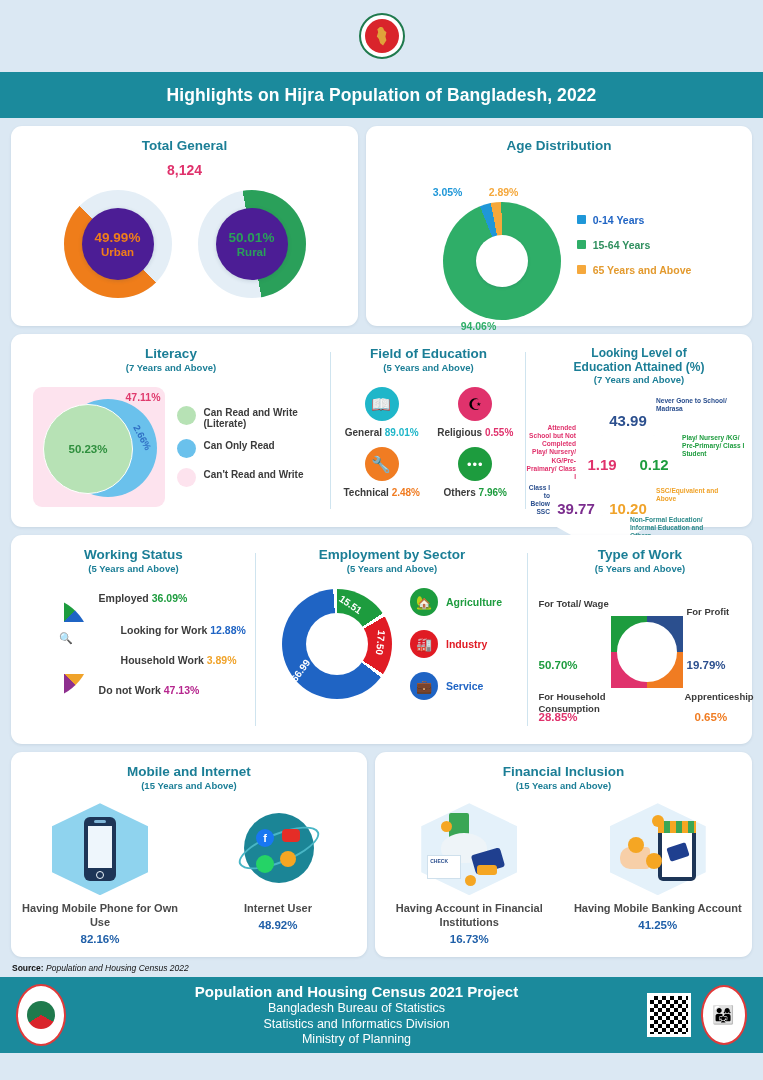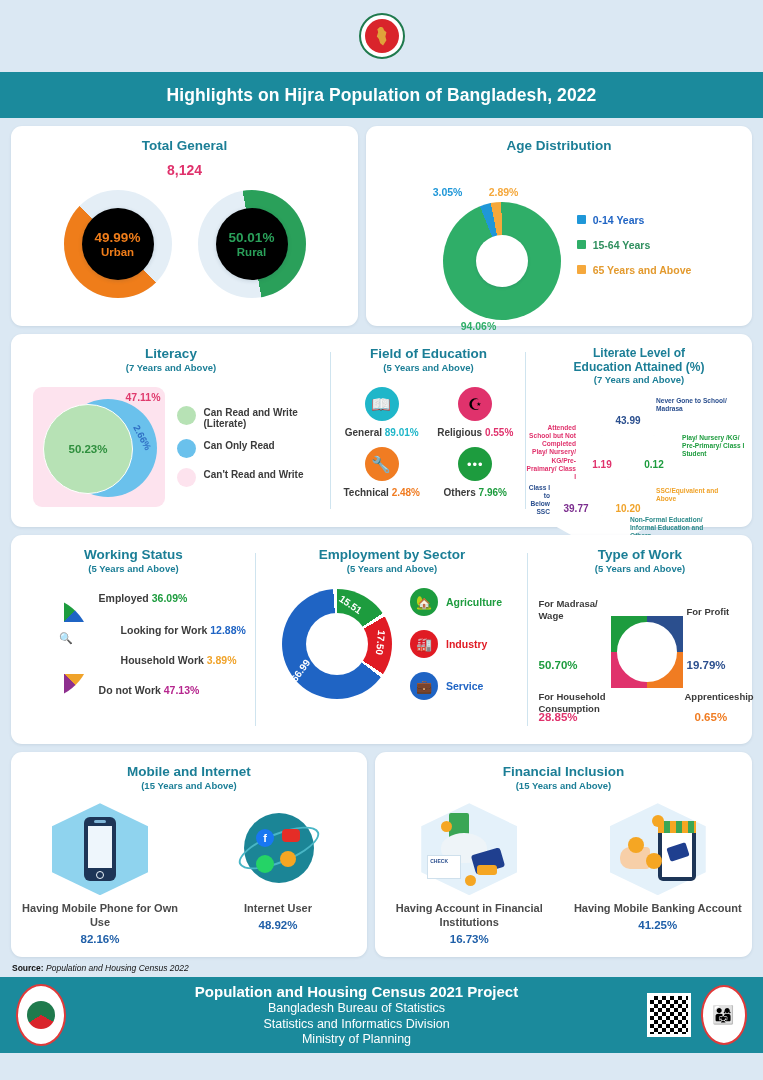--- a/index.html
+++ b/index.html
@@ -44,21 +44,21 @@
   .vdiv { position: absolute; top: 18px; bottom: 18px; width: 1px; background: #cfe4ef; }
 
   
   .total-value { text-align: center; color: #e0326c; font-weight: bold; font-size: 14px; margin-top: 8px; }
   .donuts { display: flex; justify-content: center; gap: 26px; margin-top: 12px; }
   .ring { position: relative; width: 108px; height: 108px; }
   .ring .track { position: absolute; inset: 0; border-radius: 50%; background: #e4eef6; }
   .ring .arc { position: absolute; inset: 0; border-radius: 50%; }
   .ring .hole {
     position: absolute; left: 18px; top: 18px; width: 72px; height: 72px;
-    background: #000000; border-radius: 50%;
+    background: #4c1d95; border-radius: 50%;
     box-shadow: 0 1px 4px rgba(30,60,90,.16);
     display: flex; flex-direction: column; align-items: center; justify-content: center;
   }
   .ring .pct { font-weight: bold; font-size: 13.5px; }
   .ring .lbl { font-weight: bold; font-size: 11.5px; margin-top: 1px; }
 
   
   .age-body { display: flex; align-items: center; justify-content: center; gap: 0; margin-top: 16px; position: relative; }
   .age-donut { position: relative; width: 118px; height: 118px; }
   .age-donut .hole2 { position: absolute; left: 33px; top: 33px; width: 52px; height: 52px; background: #fff; border-radius: 50%; box-shadow: 0 1px 3px rgba(30,60,90,.18); }
@@ -84,21 +84,21 @@
   .foe-ico { width: 34px; height: 34px; border-radius: 50%; display: flex; align-items: center; justify-content: center; font-size: 16px; }
   .foe-cap { margin-top: 6px; font-size: 10px; color: #3b3b3b; font-weight: bold; white-space: nowrap; }
   .foe-cap b { font-weight: bold; }
 
   
   .hexwrap { position: relative; width: 233px; height: 150px; margin-top: 6px; }
   .hex {
     position: absolute; width: 52px; height: 58px; background: #fff;
     clip-path: polygon(50% 0%, 100% 25%, 100% 75%, 50% 100%, 0% 75%, 0% 25%);
     display: flex; align-items: center; justify-content: center;
-    font-weight: bold; font-size: 10px;
+    font-weight: bold; font-size: 15px;
     filter: drop-shadow(0 0 2px rgba(120,140,180,.45));
   }
   .hexlab { position: absolute; font-size: 6.6px; line-height: 1.25; font-weight: bold; }
 
   
   .ws-wrap { display: flex; align-items: center; margin-top: 22px; padding-left: 26px; }
   .fan { position: relative; width: 54px; height: 104px; }
   .fan .q { position: absolute; width: 54px; height: 52px; left: 0; }
   .ws-rows { position: relative; margin-left: 4px; height: 104px; width: 180px; }
   .ws-row { position: absolute; font-size: 10.5px; color: #3b3b3b; font-weight: bold; white-space: nowrap; }
@@ -287,21 +287,21 @@
             <div class="foe-cap">
               <span>Others</span>
               <b style="color:#1d9c3e">7.96%</b>
             </div>
           </div>
         </div>
         <div class="vdiv" style="right:0"></div>
       </div>
 
       <div style="width:226px;position:relative">
-        <div class="card-title" style="font-size:12px">Literate Level of</div>
+        <div class="card-title" style="font-size:12px">Looking Level of</div>
         <div class="card-title" style="padding-top:0;font-size:12px">Education Attained (%)</div>
         <div class="card-sub">(7 Years and Above)</div>
 
         <div class="hexwrap">
           <div class="hex" style="left:76px;top:0;color:#2b4f8e">43.99</div>
           <div class="hexlab" style="left:130px;top:5px;width:96px;color:#2b4f8e">Never Gone to School/ Madrasa</div>
 
           <div class="hex" style="left:50px;top:44px;color:#e0326c">1.19</div>
           <div class="hexlab" style="left:0px;top:32px;width:50px;text-align:right;color:#e0326c">Attended School but Not Completed Play/ Nursery/ KG/Pre-Praimary/ Class I</div>
 
@@ -400,21 +400,21 @@
 
         <div class="tow-wrap">
           <div class="tow-sq">
             <div class="qd" style="left:0;top:0;background:#1d9c3e"></div>
             <div class="qd" style="left:36px;top:0;background:#2b4f8e"></div>
             <div class="qd" style="left:0;top:36px;background:#e0326c"></div>
             <div class="qd" style="left:36px;top:36px;background:#f07c22"></div>
             <div class="c"></div>
           </div>
 
-          <div class="tow-lab" style="left:6px;top:6px;width:72px">For Madrasa/ Wage</div>
+          <div class="tow-lab" style="left:6px;top:6px;width:72px">For Total/ Wage</div>
           <div class="tow-pct" style="position:absolute;left:6px;top:32px;color:#1d9c3e">50.70%</div>
 
           <div class="tow-lab" style="left:154px;top:14px;width:64px">For Profit</div>
           <div class="tow-pct" style="position:absolute;left:154px;top:32px;color:#2b4f8e">19.79%</div>
 
           <div class="tow-pct" style="position:absolute;left:6px;top:84px;color:#e0326c">28.85%</div>
           <div class="tow-lab" style="left:6px;top:99px;width:80px">For Household Consumption</div>
 
           <div class="tow-pct" style="position:absolute;left:162px;top:84px;color:#f07c22">0.65%</div>
           <div class="tow-lab" style="left:152px;top:99px;width:70px">Apprenticeship</div>

